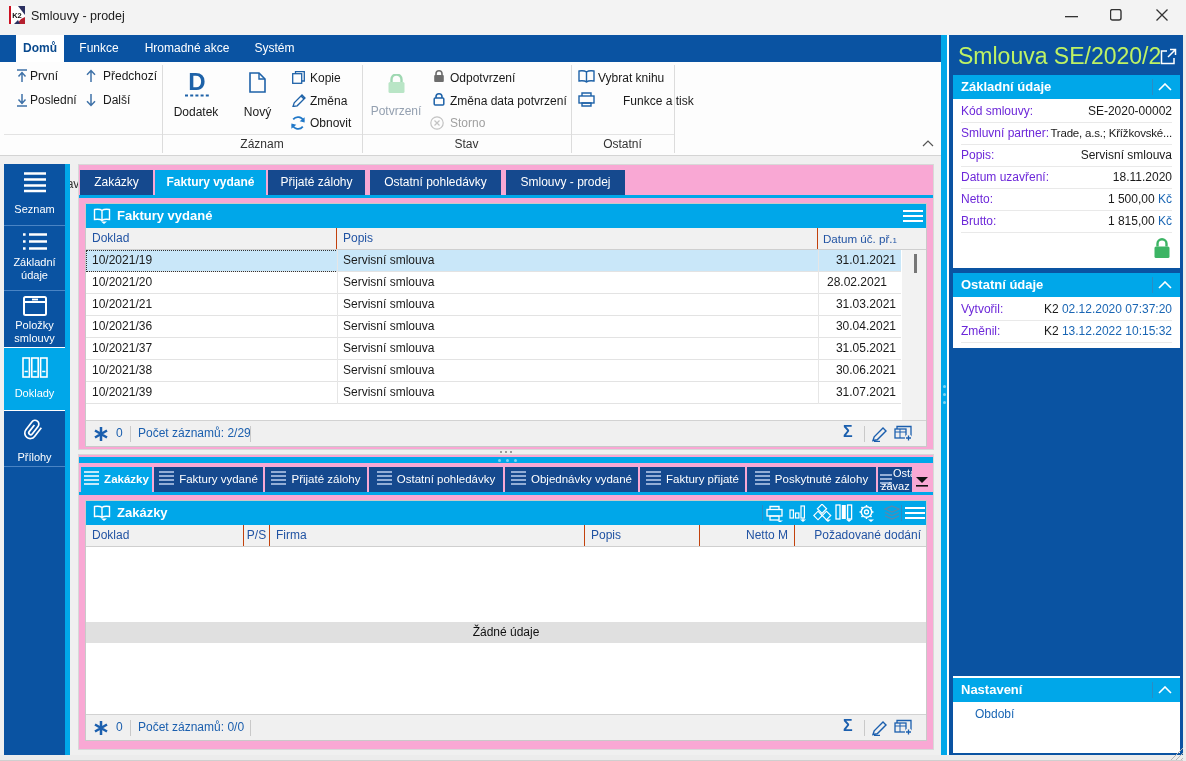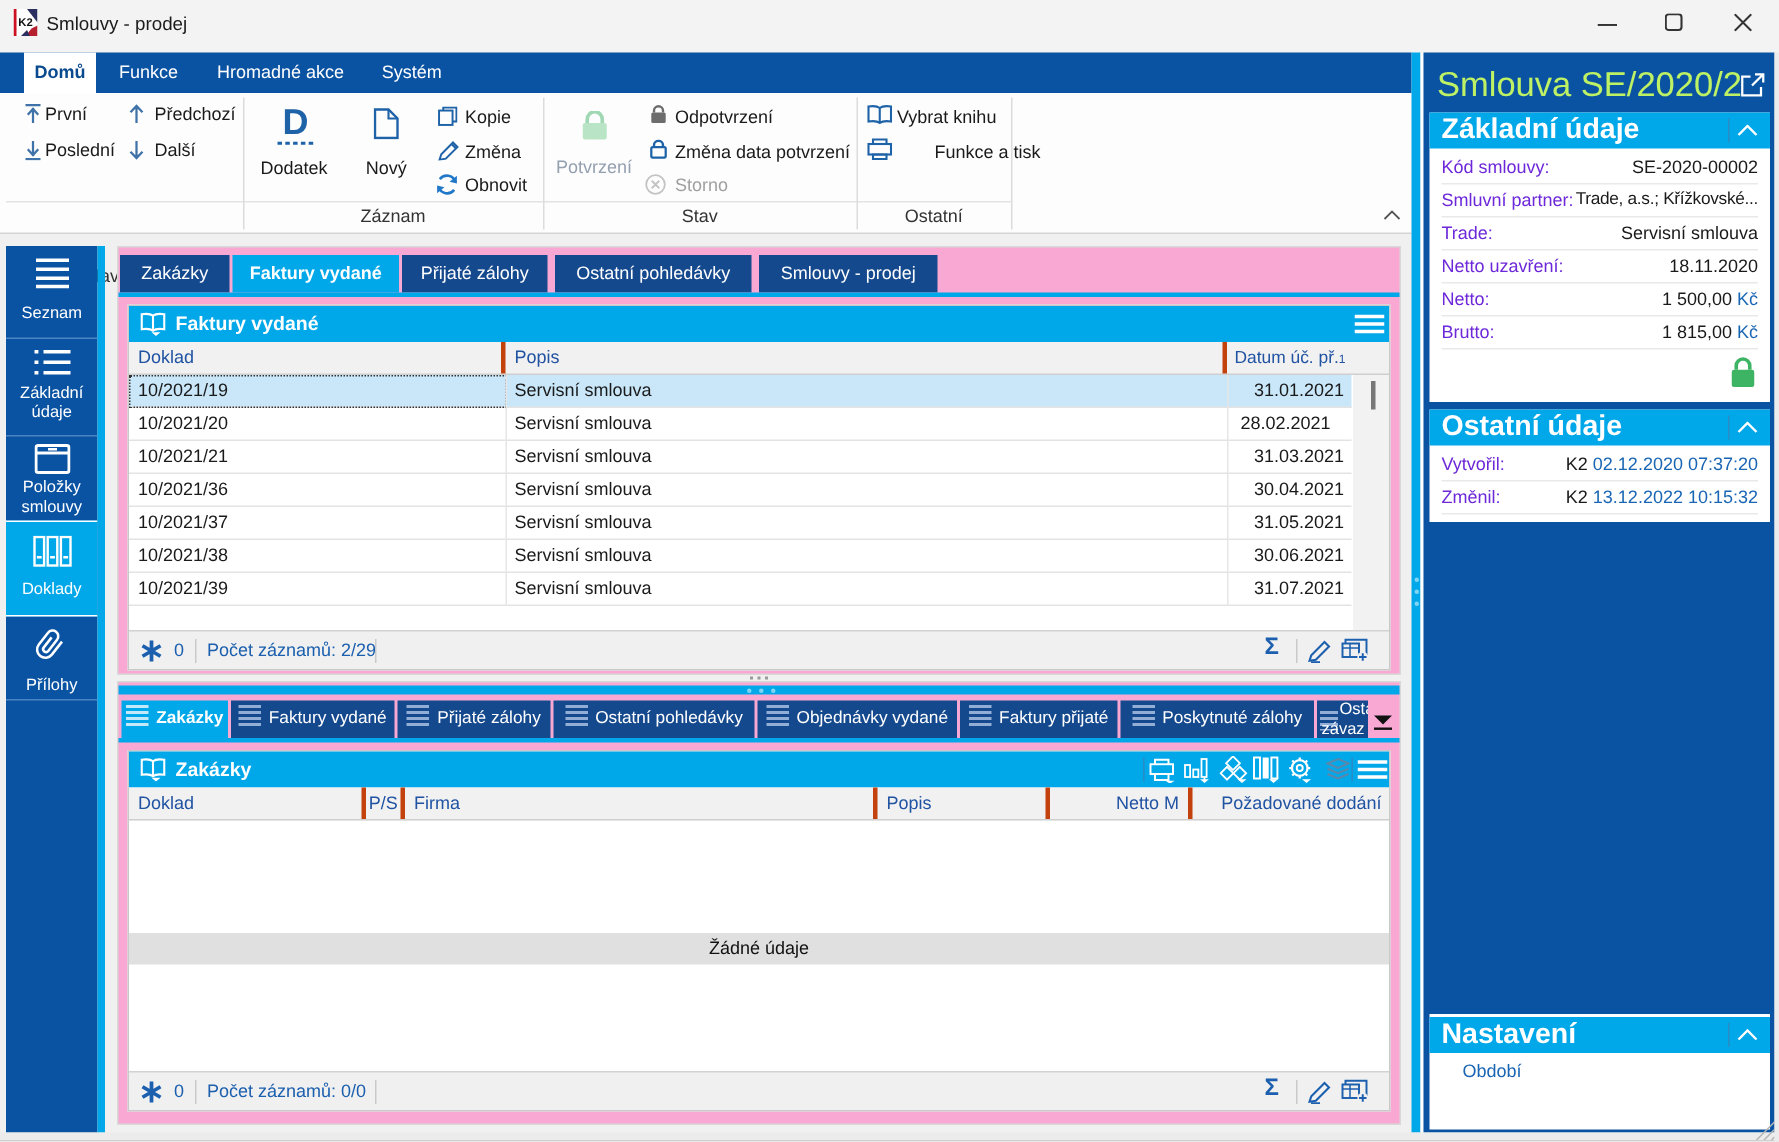--- a/index.html
+++ b/index.html
@@ -38,32 +38,32 @@
 .tabu { position:absolute; top:5px; height:25px; line-height:25px; text-align:center; background:#15498e; color:#fff; font-size:12px; }
 .tabu.sel { background:#00a7e9; color:#ffffff; font-weight:bold; }
 .tabl { position:absolute; top:12px; height:25px; line-height:25px; text-align:center; background:#15498e; color:#fff; font-size:11.5px; white-space:nowrap; overflow:hidden; }
 .tabl .th { display:inline-block; width:15px; height:14px; margin-right:5px; vertical-align:-2px; background:repeating-linear-gradient(to bottom,#93aed6 0 2px,rgba(0,0,0,0) 2px 4px); }
 .tabl.sel { background:#00a7e9; color:#ffffff; font-weight:bold; }
 .tabl.sel .th { background:repeating-linear-gradient(to bottom,#c2e9fa 0 2px,rgba(0,0,0,0) 2px 4px); }
 .cyanline { position:absolute; background:#00a7e9; }
 .gridbox { position:absolute; background:#ffffff; border:1px solid #c9c9c9; }
 .gridhead { position:absolute; left:0; top:0; right:0; height:24px; background:#00a7e9; color:#fff; font-weight:bold; font-size:13px; }
 .colhead { position:absolute; left:0; right:0; top:24px; height:22px; background:#f1f1f1; border-bottom:1px solid #cfcfcf; color:#2153a3; }
-.colcell { position:absolute; top:0; height:21px; line-height:21px; border-right:3px solid #c2410c; padding-left:6px; }
+.colcell { position:absolute; top:0; height:21px; line-height:21px; border-right:1px solid #c2410c; padding-left:6px; }
 .grow { position:absolute; height:22px; border-bottom:1px solid #e3e3e3; background:#fff; }
 .gcell { position:absolute; top:0; height:21px; line-height:21px; padding-left:6px; color:#1a1a1a; }
 .statusbar { position:absolute; left:0; right:0; bottom:0; height:26px; background:#f0f0f0; border-top:1px solid #d2d2d2; color:#1b5fae; }
 .vsep { position:absolute; top:5px; width:1px; height:16px; background:#c9c9c9; }
 
 
 #rsplit { position:absolute; left:941px; top:35px; width:6px; height:720px; background:#00a7e9; }
 #rwhite { position:absolute; left:947px; top:35px; width:2px; height:720px; background:#ffffff; }
 #rpanel { position:absolute; left:949px; top:35px; width:234px; height:720px; background:#0a53a2; }
 .card { position:absolute; left:4px; width:227px; background:#fff; }
-.cardhead { position:absolute; left:0; top:0; right:0; height:24px; background:#00a7e9; color:#ffffff; font-weight:bold; font-size:19px; line-height:24px; }
+.cardhead { position:absolute; left:0; top:0; right:0; height:24px; background:#00a7e9; color:#ffffff; font-weight:bold; font-size:13px; line-height:24px; }
 .frow { position:absolute; left:0; right:0; height:22px; line-height:21px; }
 .frow::after { content:""; position:absolute; left:8px; right:8px; bottom:0; height:1px; background:#e9e9e9; }
 .flbl { position:absolute; left:8px; color:#6d28d9; }
 .fval { position:absolute; right:8px; color:#1a1a1a; }
 .blue { color:#1a66b4; }
 #bottomedge { position:absolute; left:0; top:755px; width:1186px; height:6px; background:#ececec; border-bottom:1px solid #cfcfcf; }
 #rightedge { position:absolute; left:1183px; top:35px; width:3px; height:726px; background:#ececec; }
 </style>
 </head>
 <body>
@@ -462,25 +462,25 @@
       </div>
       <div class="frow" style="top:26px;">
           <span class="flbl">Kód smlouvy:</span>
           <span class="fval">SE-2020-00002</span>
         </div>
       <div class="frow" style="top:48px;">
           <span class="flbl">Smluvní partner:</span>
           <span class="fval" style="font-size:11.5px;letter-spacing:-0.2px;">Trade, a.s.; Křížkovské...</span>
         </div>
       <div class="frow" style="top:70px;">
-          <span class="flbl">Trade:</span>
+          <span class="flbl">Popis:</span>
           <span class="fval">Servisní smlouva</span>
         </div>
       <div class="frow" style="top:92px;">
-          <span class="flbl">Netto uzavření:</span>
+          <span class="flbl">Datum uzavření:</span>
           <span class="fval">18.11.2020</span>
         </div>
       <div class="frow" style="top:114px;">
           <span class="flbl">Netto:</span>
           <span class="fval">1 500,00 <span class="blue">Kč</span></span>
         </div>
       <div class="frow" style="top:136px;">
           <span class="flbl">Brutto:</span>
           <span class="fval">1 815,00 <span class="blue">Kč</span></span>
         </div>

